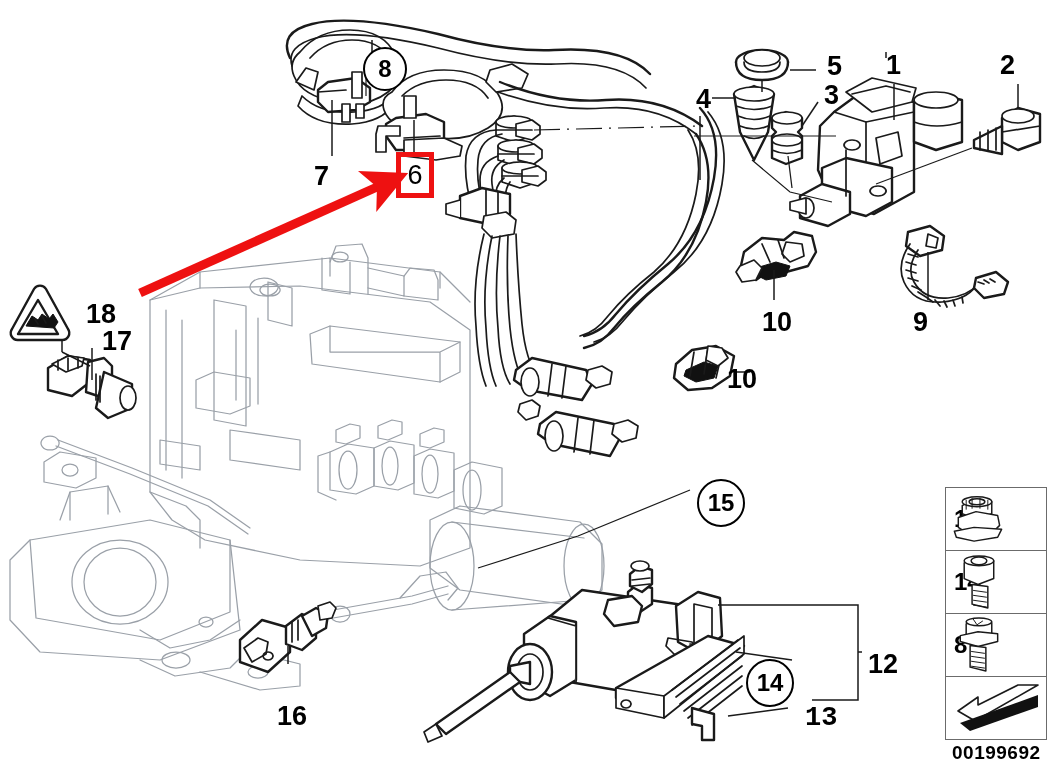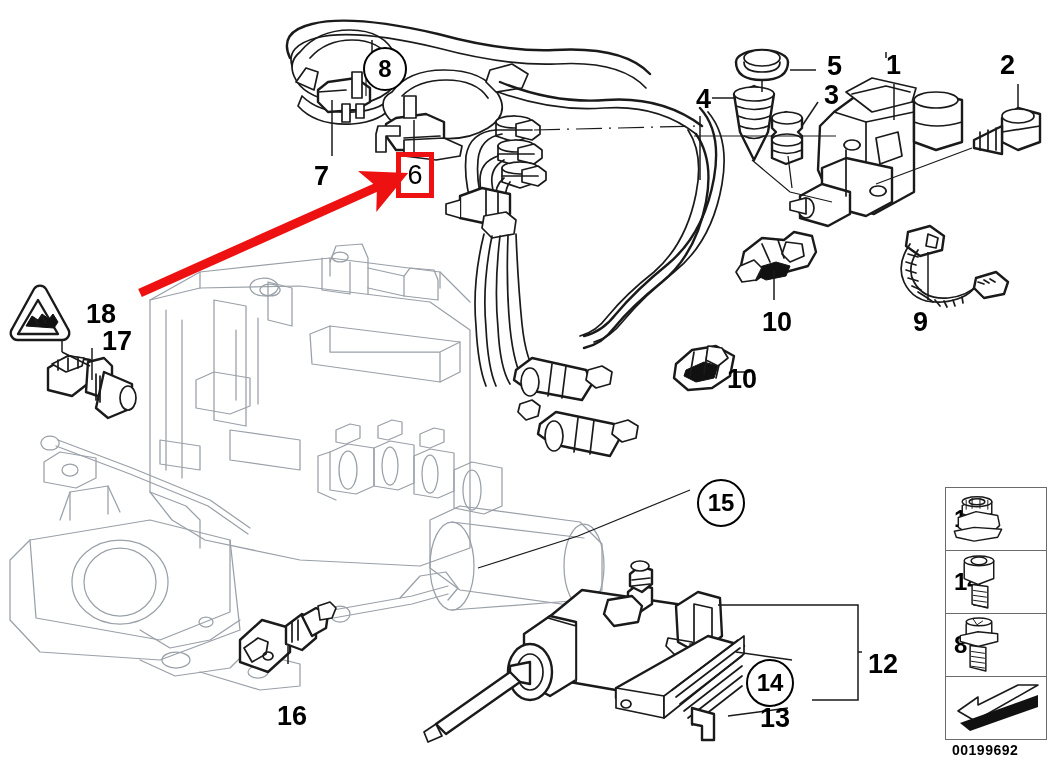--- a/index.html
+++ b/index.html
@@ -16,21 +16,21 @@
   .redbox{position:absolute;border:5px solid #ee1111;background:transparent;box-sizing:border-box;}
   .redbox .lbl-num{position:absolute;left:0;top:0;width:100%;height:100%;
                    display:flex;align-items:center;justify-content:center;}
   .legend{position:absolute;border:1.5px solid #6b6b6b;background:#fff;box-sizing:border-box;}
   .legend-cell{position:relative;border-bottom:1.5px solid #6b6b6b;box-sizing:border-box;width:100%;}
   .legend-cell:last-child{border-bottom:none;}
   .legend-num{position:absolute;left:8px;top:50%;transform:translateY(-50%);
               font-family:"Liberation Sans",sans-serif;font-weight:bold;font-size:24px;color:#000;}
   .legend-art{position:absolute;right:4px;top:0;height:100%;width:62px;}
   .partno{position:absolute;font-family:"Liberation Sans",sans-serif;font-weight:bold;
-          font-size:14px;letter-spacing:.5px;color:#000;}
+          font-size:19px;letter-spacing:.5px;color:#000;}
 </style>
 </head>
 <body>
 
 <div id="stage">
 
   <svg width="1056" height="770" viewBox="0 0 1056 770">
     <defs>
       <style>
         .s{fill:none;stroke:#1a1a1a;stroke-width:1.7;stroke-linecap:round;stroke-linejoin:round;}
@@ -398,21 +398,21 @@
   <span class="lbl lbl-num" style="left:886px;top:52px;">1</span>
   <span class="lbl lbl-num" style="left:1000px;top:52px;">2</span>
   <span class="lbl lbl-num" style="left:824px;top:82px;">3</span>
   <span class="lbl lbl-num" style="left:696px;top:86px;">4</span>
   <span class="lbl lbl-num" style="left:827px;top:53px;">5</span>
   <span class="lbl lbl-num" style="left:314px;top:163px;">7</span>
   <span class="lbl lbl-num" style="left:913px;top:309px;">9</span>
   <span class="lbl lbl-num" style="left:727px;top:366px;">10</span>
   <span class="lbl lbl-num" style="left:762px;top:309px;">10</span>
   <span class="lbl lbl-num" style="left:868px;top:651px;">12</span>
-  <span class="lbl lbl-num" style="left:760px;top:705px;">13</span>
+  <span class="lbl lbl-num" style="left:805px;top:705px;font-family:Liberation Mono, monospace;">13</span>
   <span class="lbl lbl-num" style="left:277px;top:703px;">16</span>
   <span class="lbl lbl-num" style="left:86px;top:328px;margin-left:16px;">17</span>
   <span class="lbl lbl-num" style="left:86px;top:301px;">18</span>
 
   <div class="balloon" style="left:363px;top:47px;width:40px;height:40px;">
     <span>8</span>
   </div>
   <div class="balloon" style="left:697px;top:479px;width:44px;height:44px;">
     <span>15</span>
   </div>

